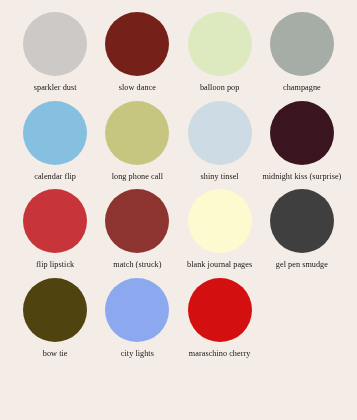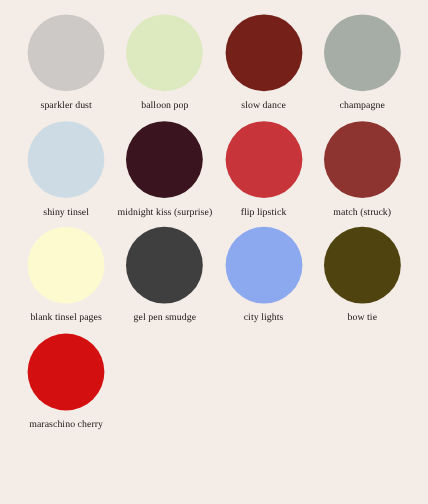--- a/index.html
+++ b/index.html
@@ -49,30 +49,38 @@
 </style>
 </head>
 <body style="background: rgb(244, 237, 231);">
 
 <div class="palette-grid">
     <div class="swatch-cell">
       <div class="swatch-disc" style="background: rgb(204, 201, 198);"></div>
       <div class="swatch-label">sparkler dust</div>
     </div>
     <div class="swatch-cell">
+      <div class="swatch-disc" style="background: rgb(117, 33, 26);"></div>
+      <div class="swatch-label">slow dance</div>
+    </div>
+    <div class="swatch-cell">
       <div class="swatch-disc" style="background: rgb(221, 233, 191);"></div>
       <div class="swatch-label">balloon pop</div>
     </div>
     <div class="swatch-cell">
-      <div class="swatch-disc" style="background: rgb(117, 33, 26);"></div>
-      <div class="swatch-label">slow dance</div>
+      <div class="swatch-disc" style="background: rgb(166, 173, 166);"></div>
+      <div class="swatch-label">champagne</div>
     </div>
     <div class="swatch-cell">
-      <div class="swatch-disc" style="background: rgb(166, 173, 166);"></div>
-      <div class="swatch-label">champagne</div>
+      <div class="swatch-disc" style="background: rgb(133, 192, 224);"></div>
+      <div class="swatch-label">calendar flip</div>
+    </div>
+    <div class="swatch-cell">
+      <div class="swatch-disc" style="background: rgb(199, 198, 128);"></div>
+      <div class="swatch-label">long phone call</div>
     </div>
     <div class="swatch-cell">
       <div class="swatch-disc" style="background: rgb(204, 219, 228);"></div>
       <div class="swatch-label">shiny tinsel</div>
     </div>
     <div class="swatch-cell">
       <div class="swatch-disc" style="background: rgb(58, 21, 32);"></div>
       <div class="swatch-label">midnight kiss
 (surprise)</div>
     </div>
@@ -80,31 +88,31 @@
       <div class="swatch-disc" style="background: rgb(199, 53, 58);"></div>
       <div class="swatch-label">flip lipstick</div>
     </div>
     <div class="swatch-cell">
       <div class="swatch-disc" style="background: rgb(142, 52, 48);"></div>
       <div class="swatch-label">match
 (struck)</div>
     </div>
     <div class="swatch-cell">
       <div class="swatch-disc" style="background: rgb(253, 250, 208);"></div>
-      <div class="swatch-label">blank tinsel pages</div>
+      <div class="swatch-label">blank journal pages</div>
     </div>
     <div class="swatch-cell">
       <div class="swatch-disc" style="background: rgb(63, 63, 64);"></div>
       <div class="swatch-label">gel pen smudge</div>
     </div>
     <div class="swatch-cell">
+      <div class="swatch-disc" style="background: rgb(79, 68, 16);"></div>
+      <div class="swatch-label">bow tie</div>
+    </div>
+    <div class="swatch-cell">
       <div class="swatch-disc" style="background: rgb(140, 169, 240);"></div>
       <div class="swatch-label">city lights</div>
-    </div>
-    <div class="swatch-cell">
-      <div class="swatch-disc" style="background: rgb(79, 68, 16);"></div>
-      <div class="swatch-label">bow tie</div>
     </div>
     <div class="swatch-cell">
       <div class="swatch-disc" style="background: rgb(212, 15, 15);"></div>
       <div class="swatch-label">maraschino cherry</div>
     </div>
   </div>
 
 </body></html>

